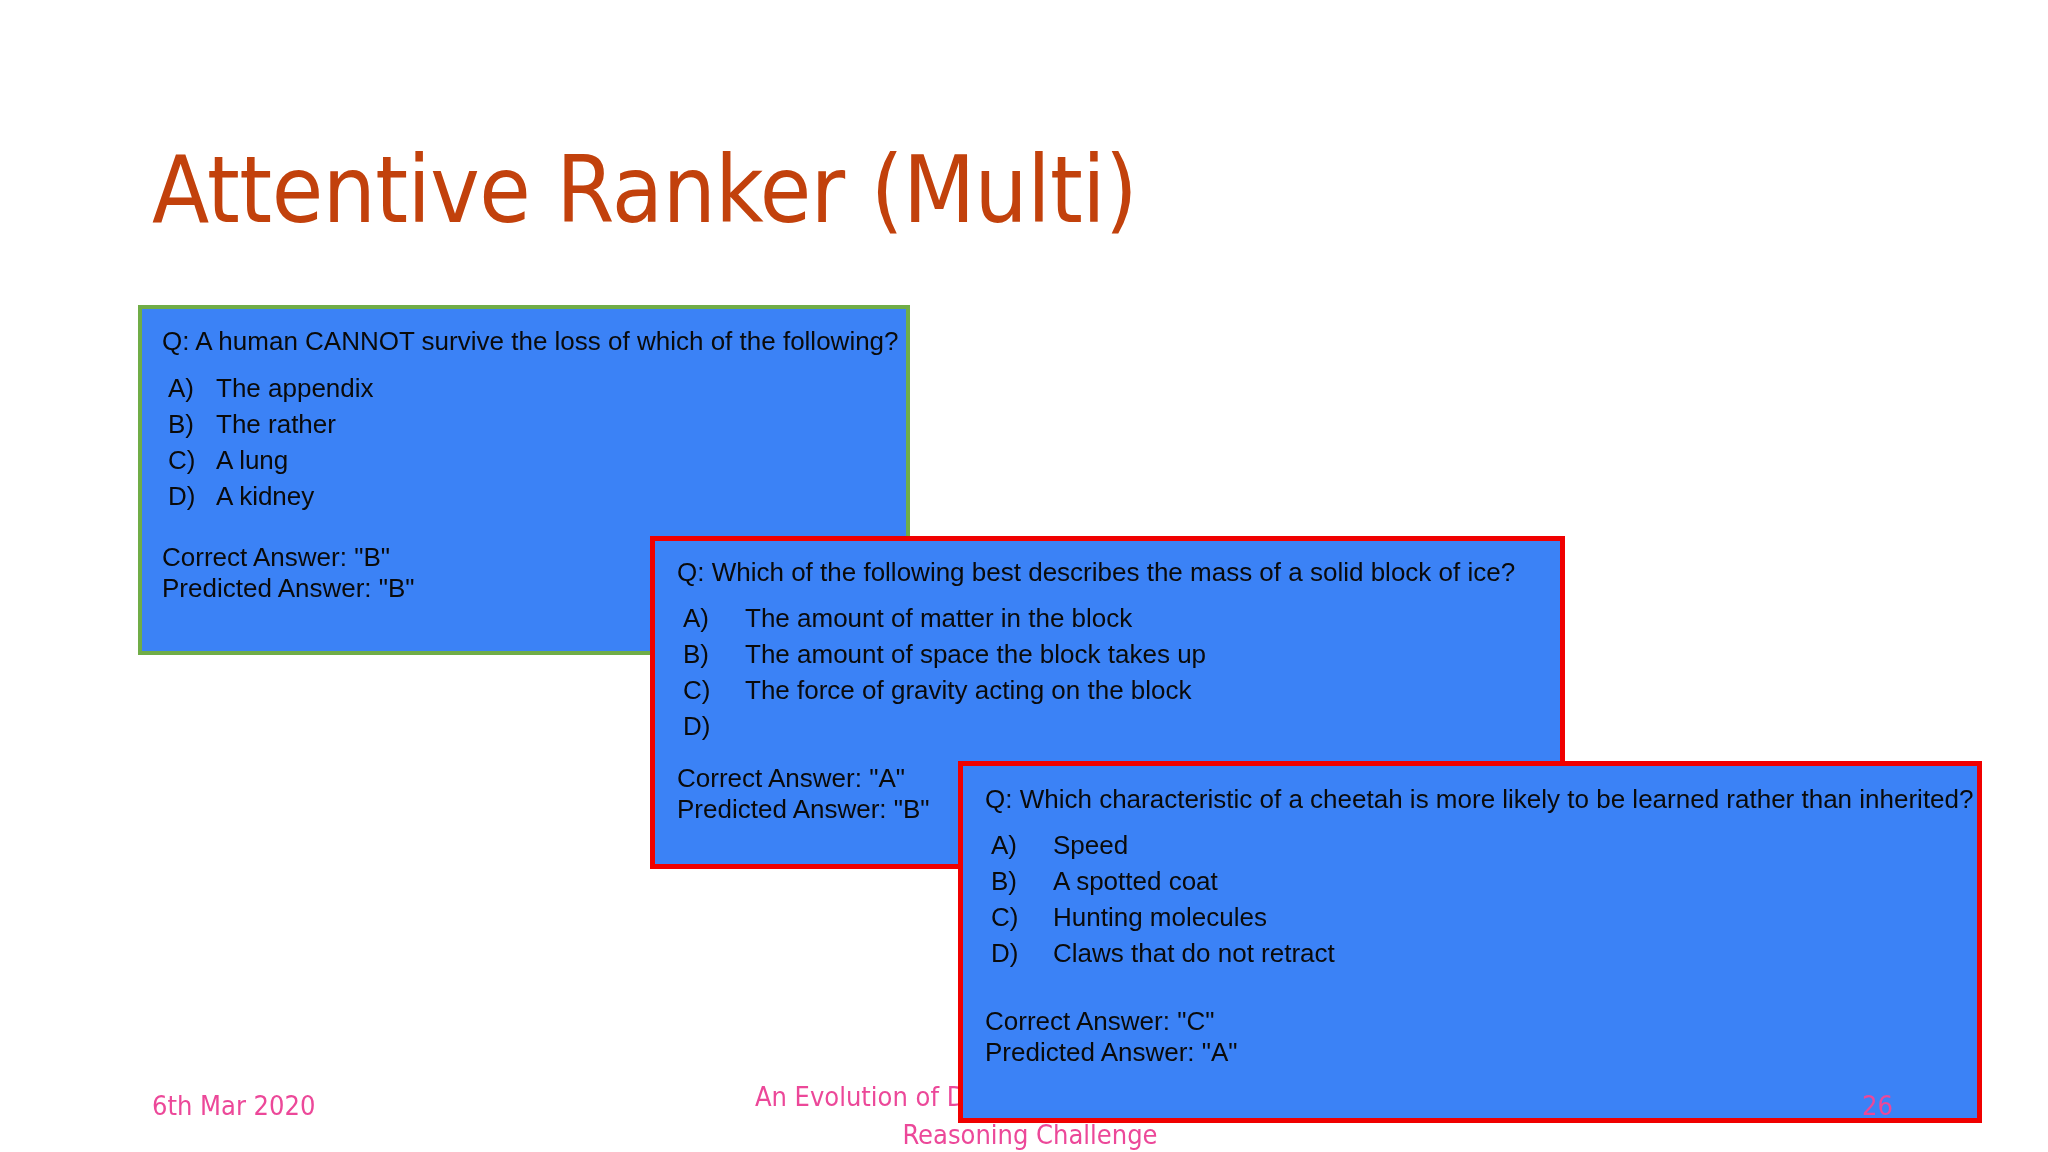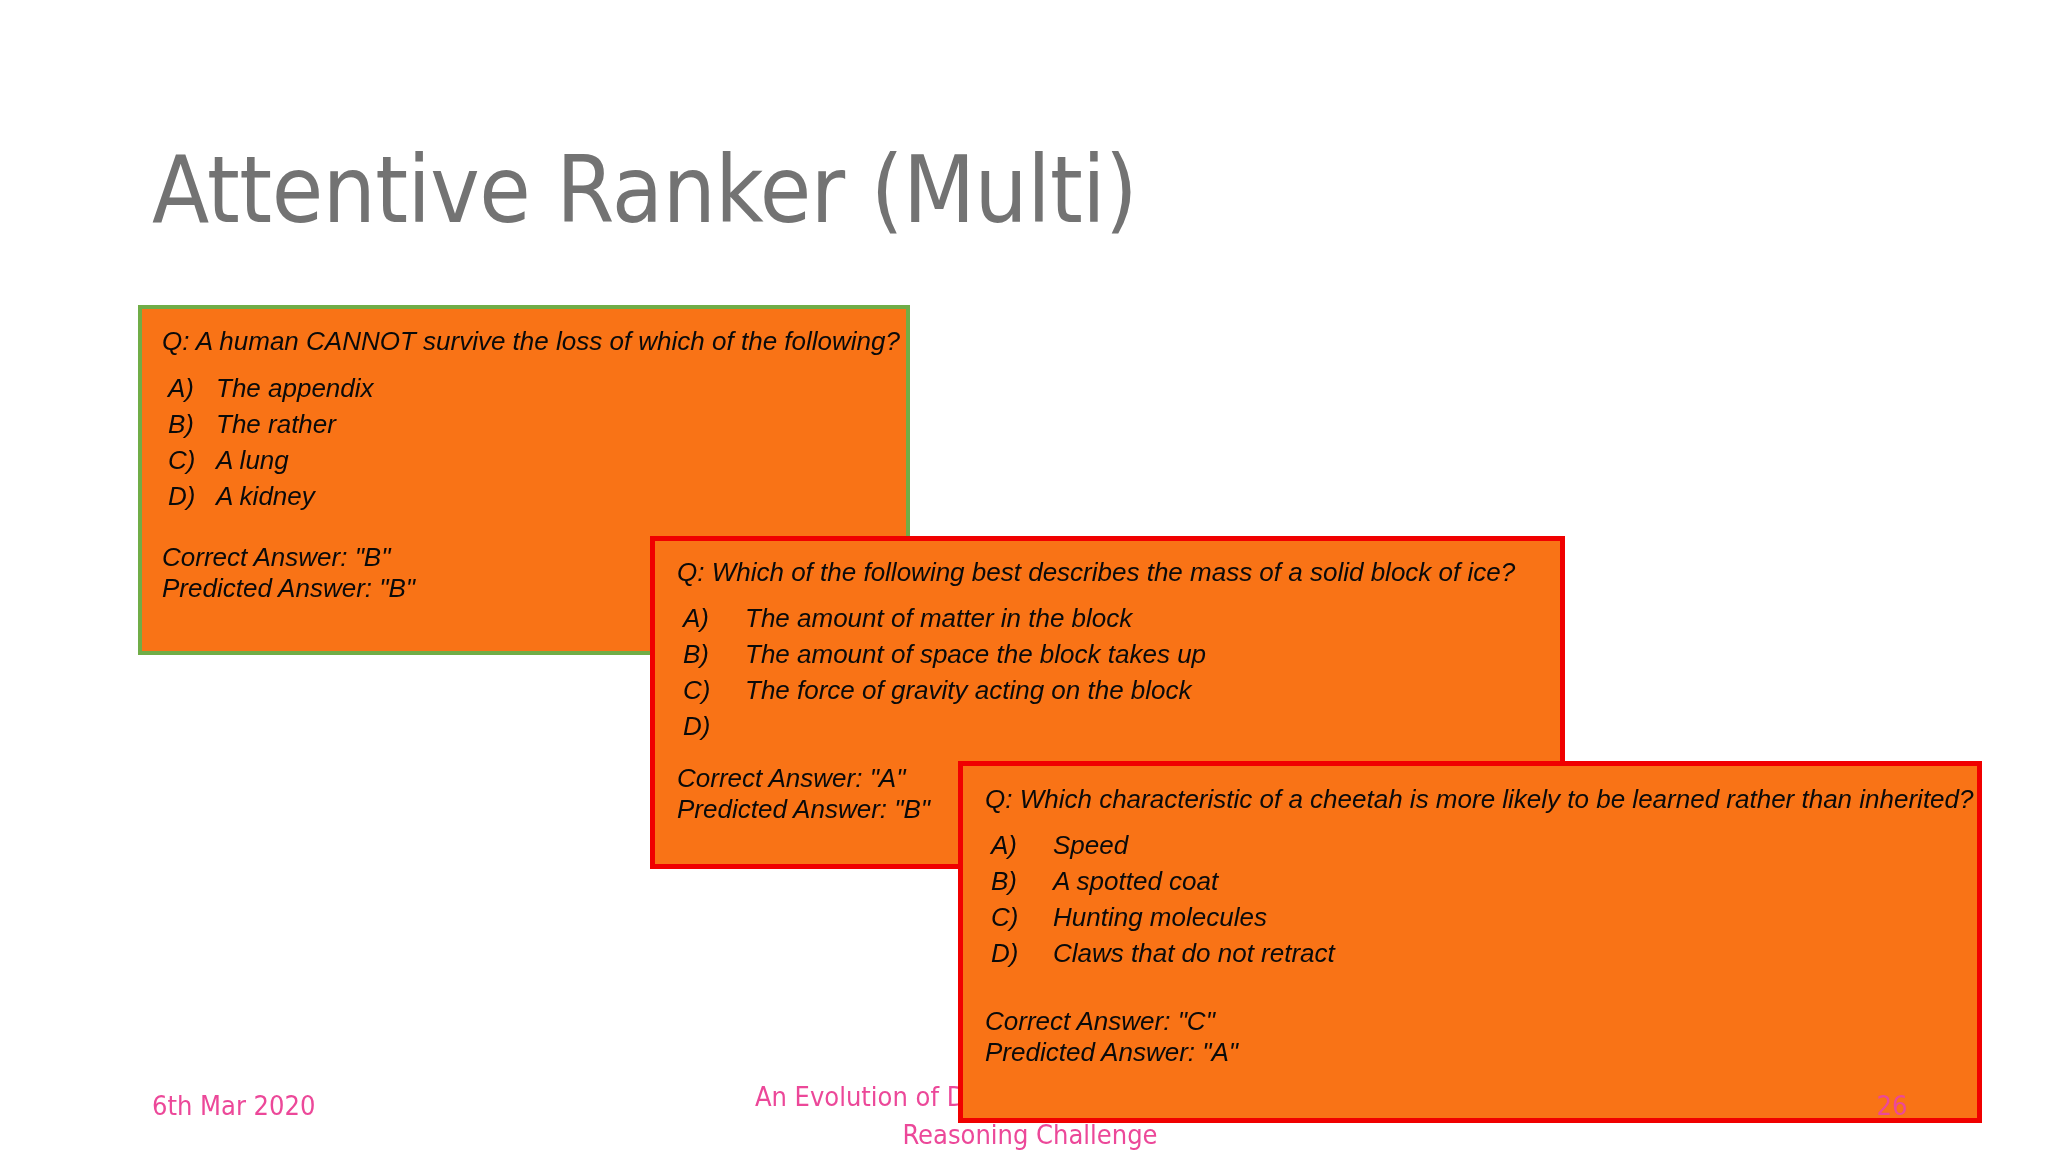--- a/index.html
+++ b/index.html
@@ -30,34 +30,33 @@
   #slide-title {
     position: absolute;
     left: 152px;
     top: 78px;
     width: 1700px;
     font-family: "DejaVu Sans Condensed", "Liberation Sans Narrow", "Liberation Sans", sans-serif;
     font-stretch: condensed;
     font-size: 93px;
     line-height: 1.08;
     font-weight: 400;
-    color: #737373;
+    color: #c2410c;
     letter-spacing: -0.5px;
     white-space: nowrap;
   }
 
   
   .qcard {
     position: absolute;
-    background: #f97316;
+    background: #3b82f6;
     box-sizing: border-box;
     padding: 0;
     font-family: "Liberation Sans", sans-serif;
     color: #0a0a0a;
-    font-style: italic;
   }
   .qcard.green  { border: 4px solid #70ad47; }
   .qcard.red    { border: 5px solid #f00000; margin-top: 28px; }
 
   .qcard-inner {
     position: relative;
     width: 100%;
     height: 100%;
   }
 
@@ -147,21 +146,21 @@
     left: 730px;
     top: 1078px;
     width: 600px;
     text-align: center;
     line-height: 38px;
   }
   #footer-pagenum {
     left: 1862px;
     top: 1090px;
     width: 60px;
-    text-align: center;
+    text-align: left;
     z-index: 40;
   }
 </style>
 </head>
 <body>
 
 <div id="slide">
 
   <h1 id="slide-title">Attentive Ranker (Multi)</h1>
 

